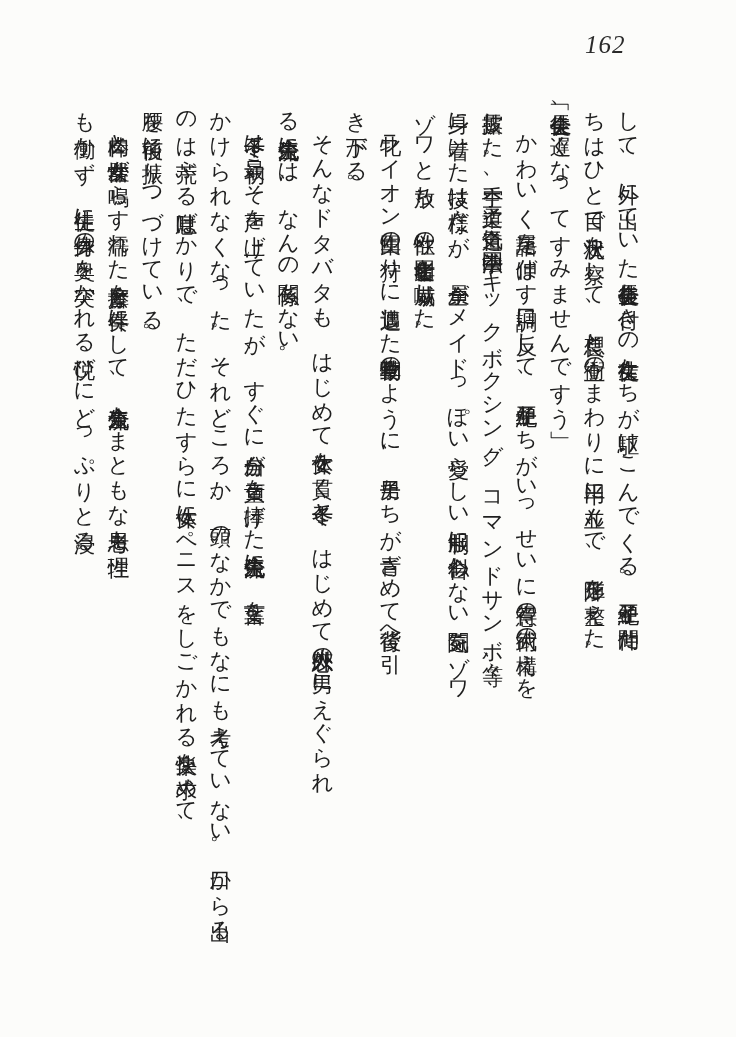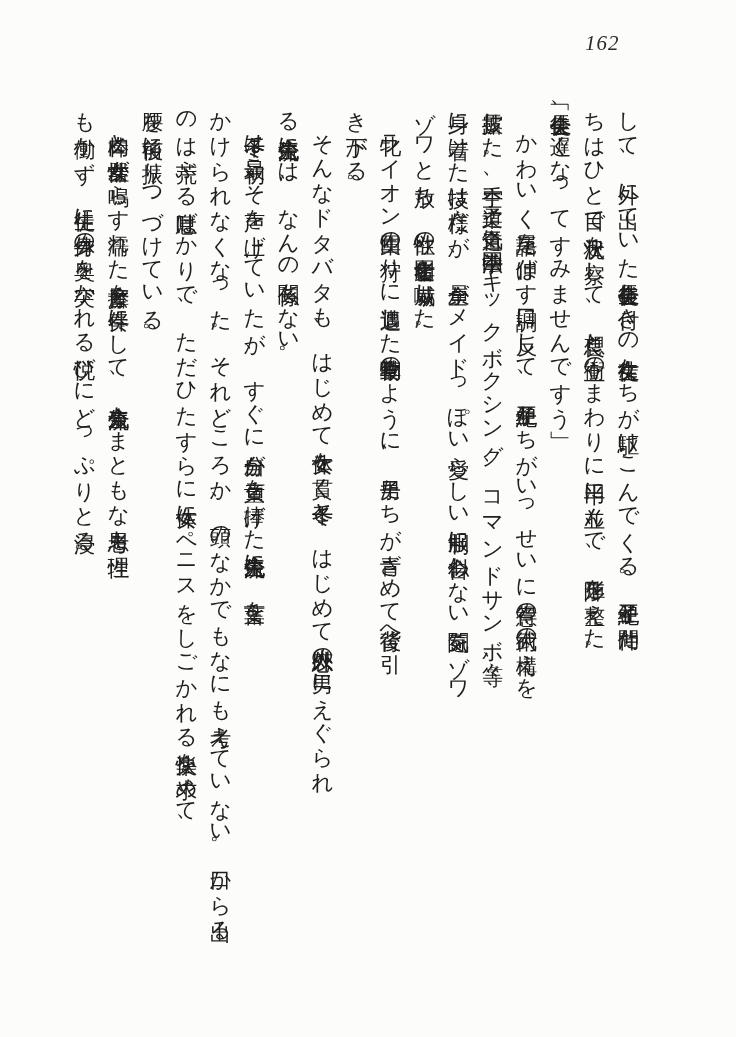--- a/index.html
+++ b/index.html
@@ -17,21 +17,21 @@
     height: 1037px;
     background: #fcfcfa;
     font-family: "Liberation Serif", "DejaVu Serif", serif;
     color: #1e1e1e;
     overflow: hidden;
   }
   .page-number {
     position: absolute;
     top: 31px;
     left: 585px;
-    font-size: 21px;
+    font-size: 25px;
     font-style: italic;
     letter-spacing: 1px;
     color: #2a2a2a;
   }
   .text-block {
     position: absolute;
     top: 97px;
     right: 91px;
     display: flex;
     flex-direction: row-reverse;

